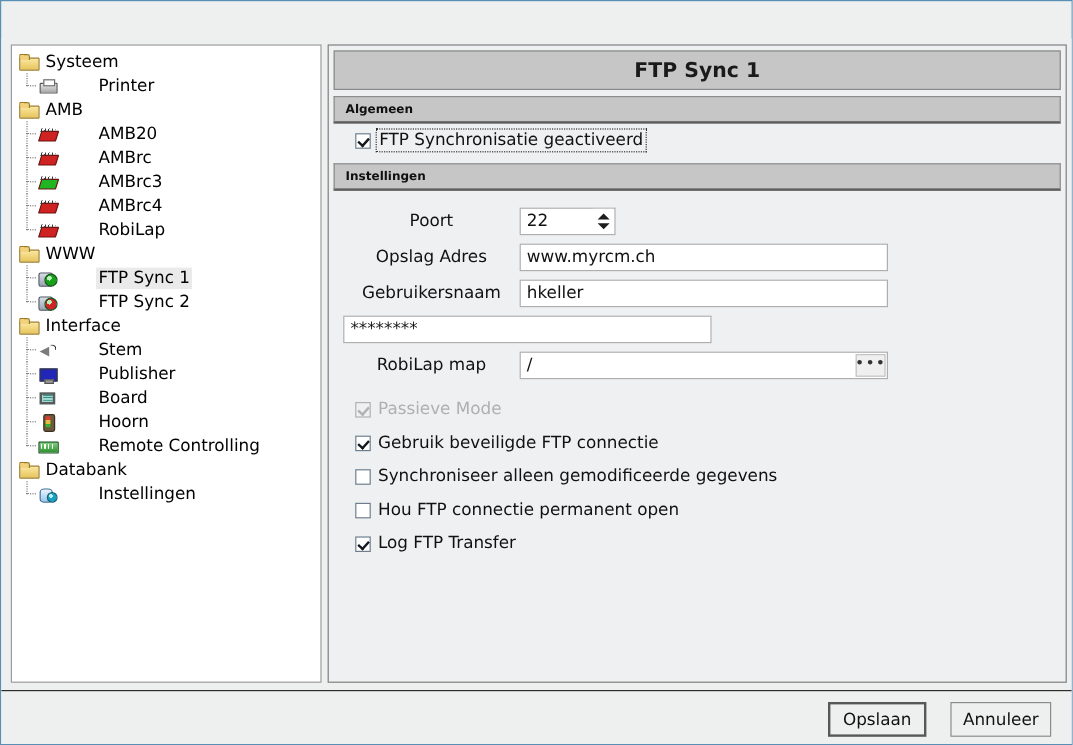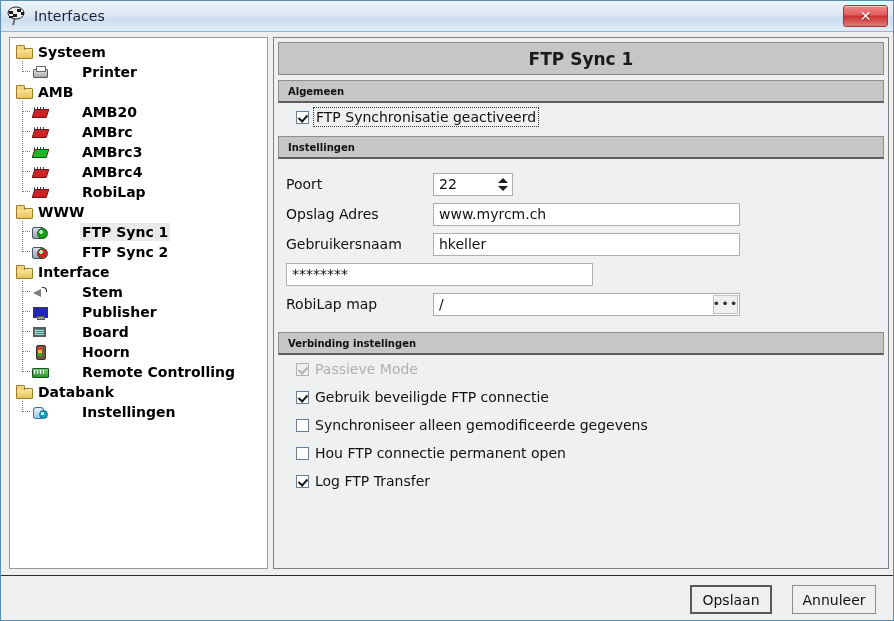--- a/index.html
+++ b/index.html
@@ -78,21 +78,21 @@
   
   .tree-panel {
     position: absolute;
     left: 8px; top: 5px;
     width: 259px; height: 532px;
     box-sizing: border-box;
     background: #ffffff;
     border: 1px solid #9a9a9a;
     overflow: hidden;
   }
-  .tree-inner { padding: 4px 16px 0 4px; font-weight: bold; }
+  .tree-inner { padding: 4px 16px 0 4px; }
 
   .tnode {
     display: flex;
     align-items: center;
     height: 20px;
     position: relative;
     white-space: nowrap;
   }
   .tnode .lbl {
     font-size: 14px;
@@ -399,21 +399,21 @@
   .cbox.disabled.checked::after { border-color: #b2b2b2; }
   .cblabel { font-size: 14px; color: #111; line-height: 16px; }
   .cblabel.disabled { color: #b0b0b0; }
   .cblabel.focus {
     outline: 1px dotted #333;
     outline-offset: 1px;
     padding: 0 1px;
   }
 
   
-  .form { padding: 10px 0 8px 0; }
+  .form { padding: 10px 0 8px 0; text-align: center; }
   .frow {
     display: flex;
     align-items: center;
     height: 30px;
     padding-left: 12px;
   }
   .flabel {
     width: 147px;
     font-size: 14px;
     color: #111;
@@ -497,33 +497,20 @@
   }
   .btn.default { border: 2px solid #585858; }
   #btn-save { left: 689px; width: 82px; }
   #btn-cancel { left: 791px; width: 84px; }
 </style>
 </head>
 <body>
 
 <div id="window">
 
-  <div class="titlebar">
-    <span class="title-icon">
-      <svg width="20" height="20" viewBox="0 0 20 20">
-        <ellipse cx="9" cy="7" rx="8" ry="6" fill="#f2f2f2" stroke="#2a2a2a" stroke-width="1"></ellipse>
-        <path d="M2 5 h4 v3 h-4 z M10 3 h4 v3 h-4 z M6 8 h4 v3 h-4 z M14 6 h3 v3 h-3 z M2 10 h4 v2 h-4 z" fill="#1a1a1a"></path>
-        <path d="M8 12 L6 19" stroke="#555" stroke-width="1.6" fill="none"></path>
-      </svg>
-    </span>
-    <span class="title-text">Interfaces</span>
-    <span class="close-btn">
-      <span class="x">✕</span>
-    </span>
-  </div>
 
   <div class="content">
 
     <div class="tree-panel">
       <div class="tree-inner" id="tree-inner">
           <div class="tnode indent-0 last">
             <span class="ico ico-folder"></span>
             <span class="lbl">Systeem</span>
           </div>
           <div class="tnode indent-1 last">
@@ -644,21 +631,20 @@
         <div class="frow">
           <span class="flabel">RobiLap map</span>
           <span class="finput wide browse">
             <span>/</span>
             <span class="dots">•••</span>
           </span>
         </div>
 
       </div>
 
-      <div class="sec-head">Verbinding instelingen</div>
       <div class="sec-body" id="verbinding-body">
           <div class="cbrow">
             <span class="cbox checked disabled"></span>
             <span class="cblabel disabled">Passieve Mode</span>
           </div>
           <div class="cbrow">
             <span class="cbox checked"></span>
             <span class="cblabel">Gebruik beveiligde FTP connectie</span>
           </div>
           <div class="cbrow">

